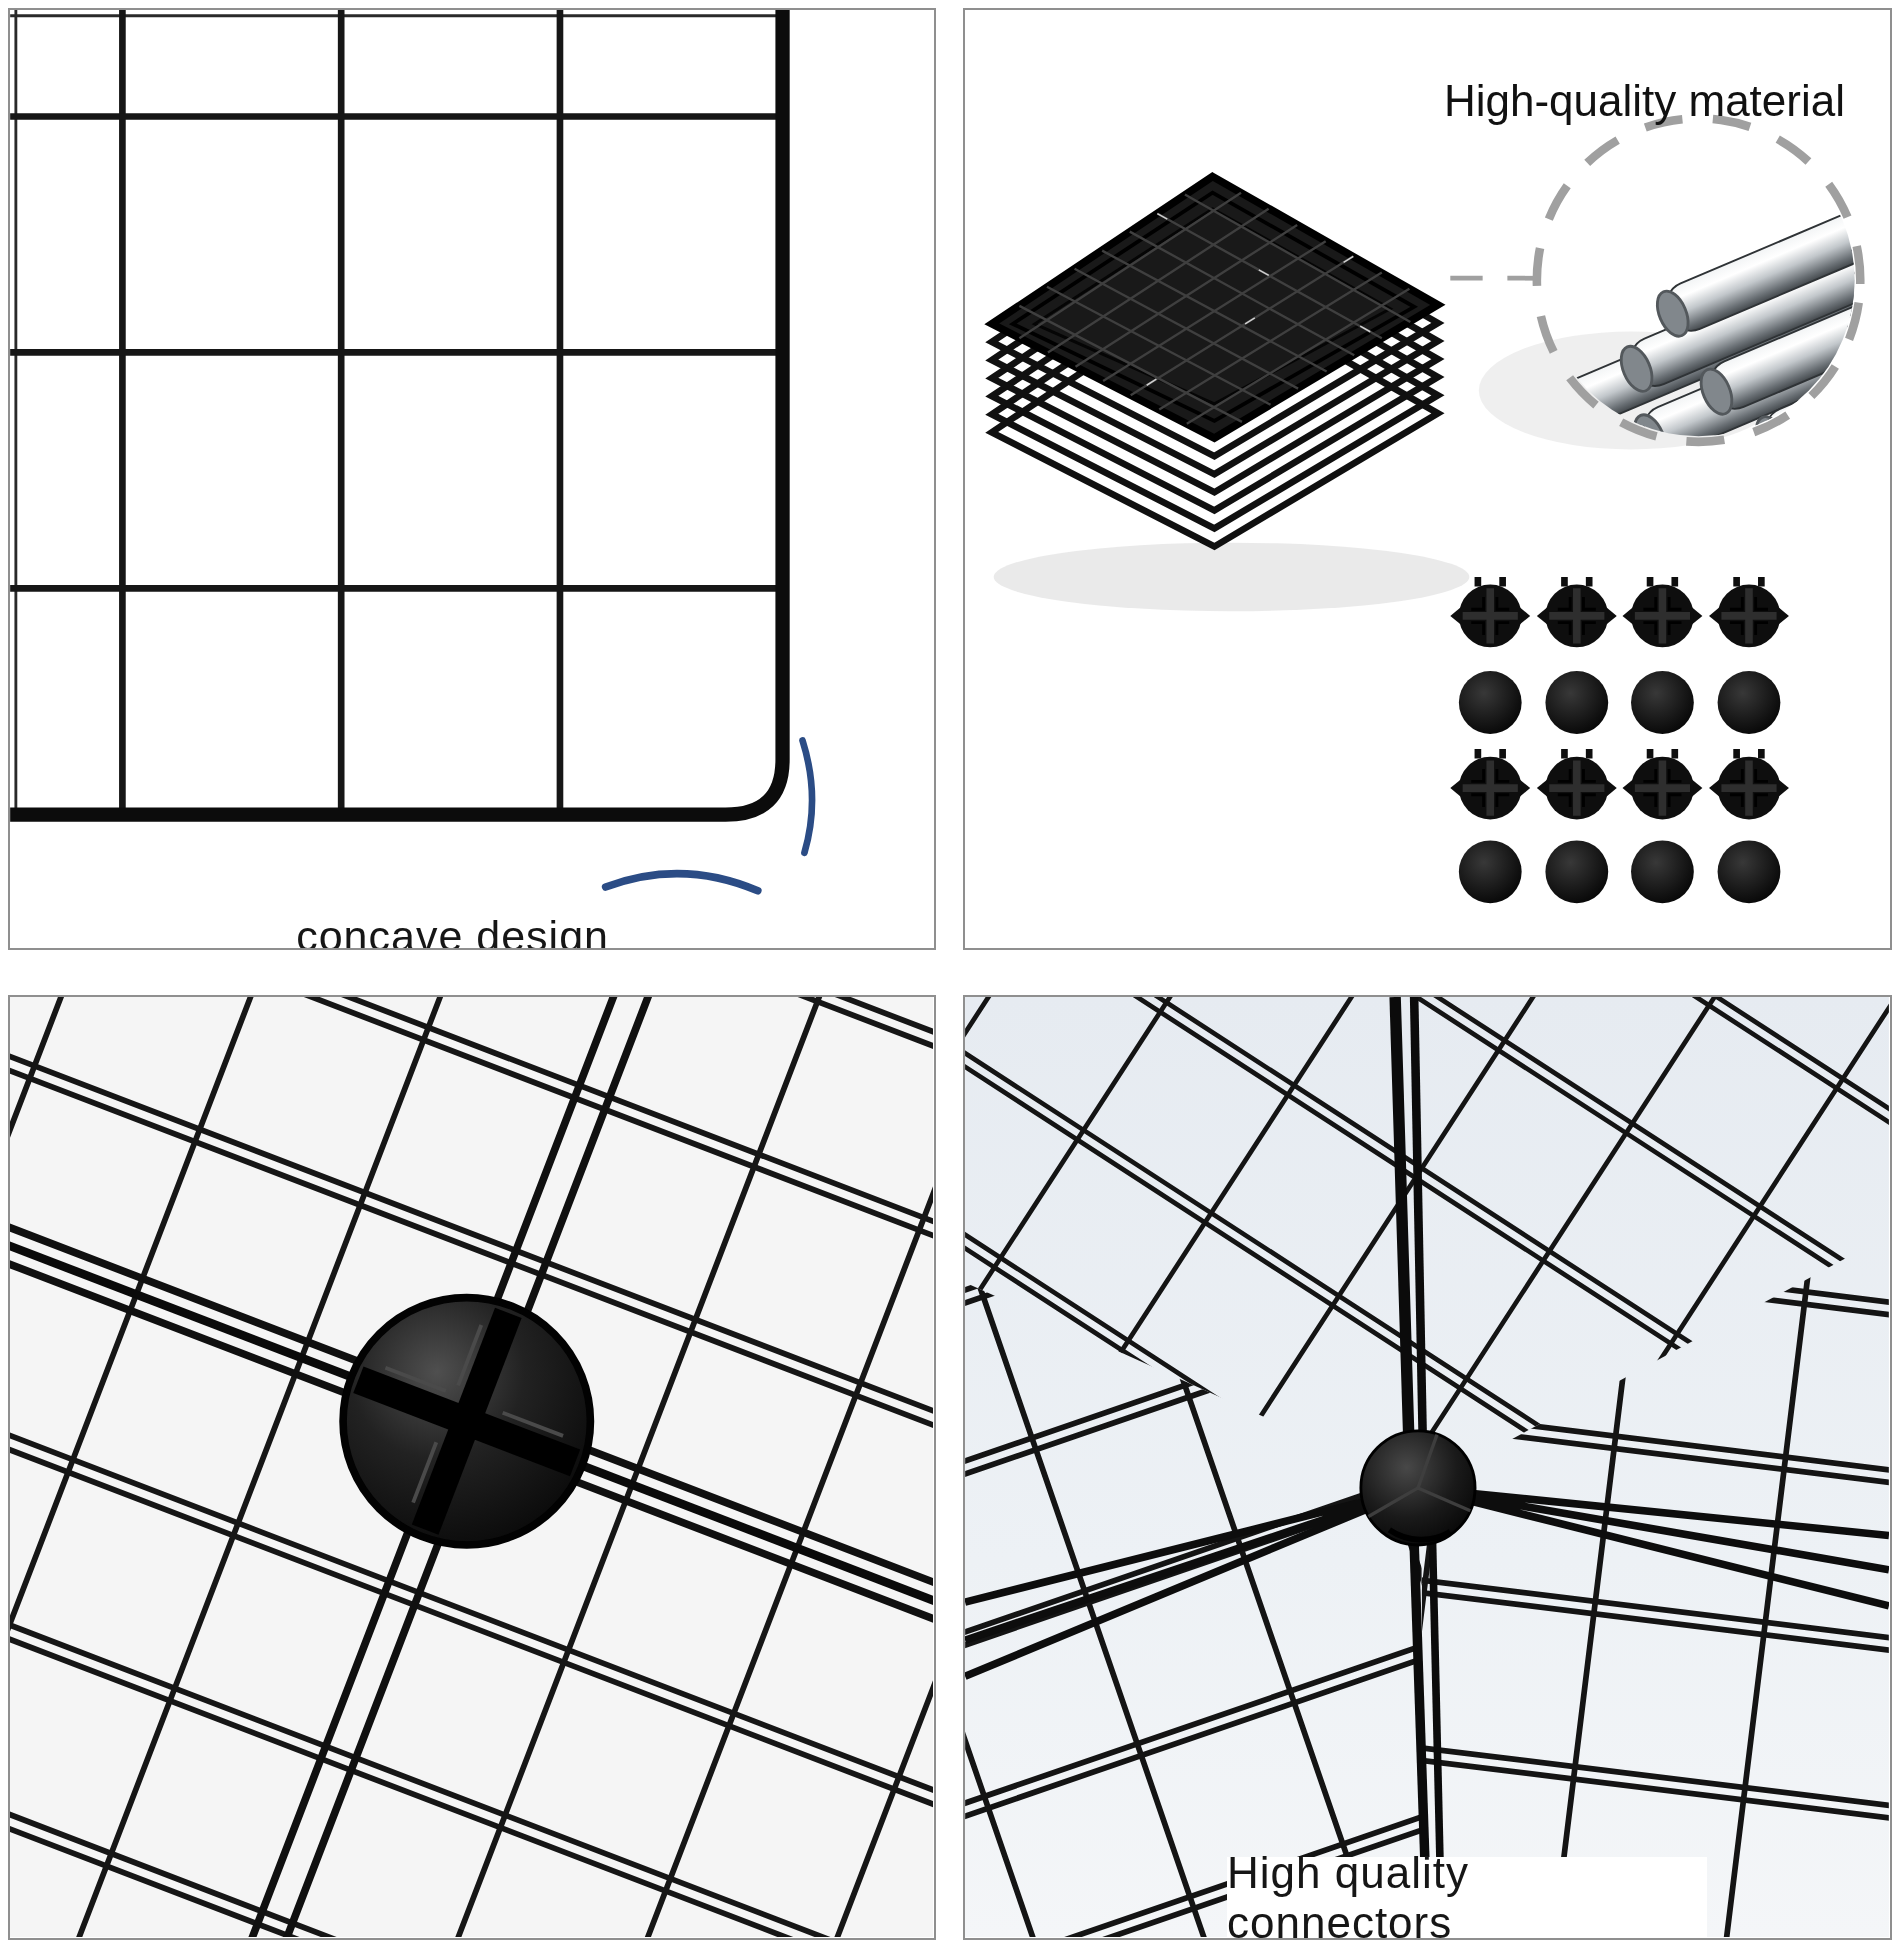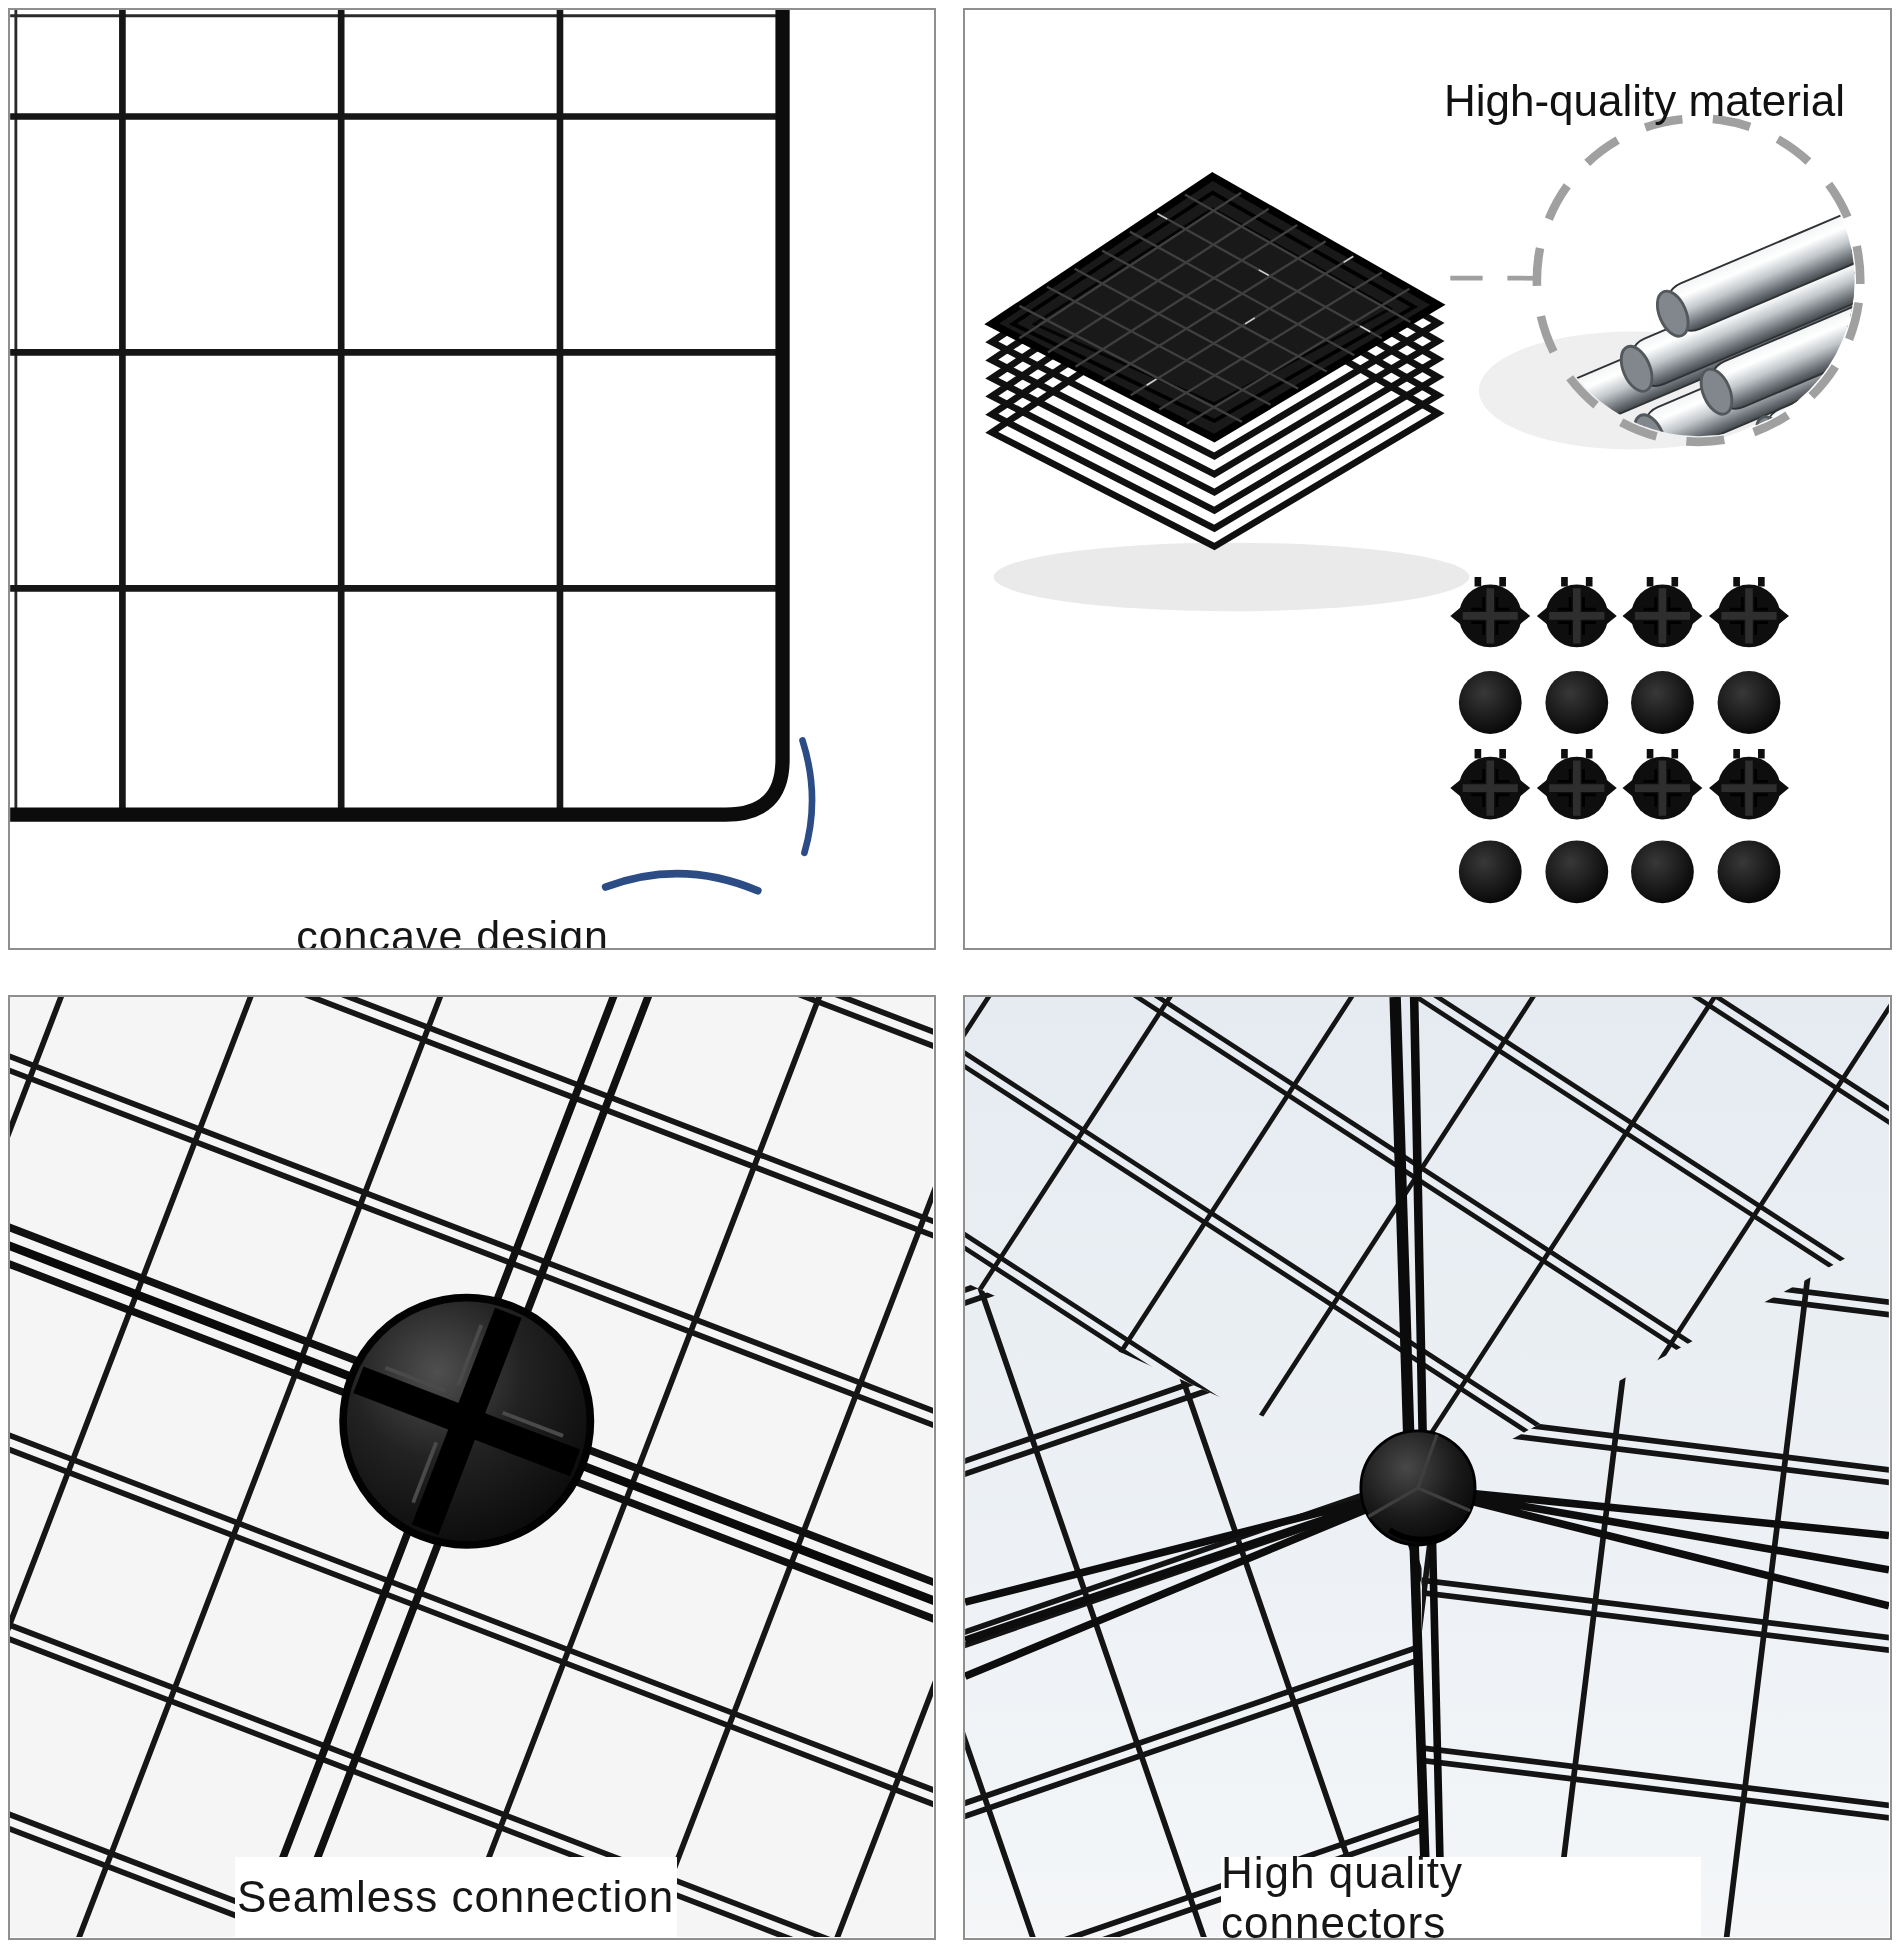--- a/index.html
+++ b/index.html
@@ -10,21 +10,21 @@
   #p1{left:7.6px;top:7.6px;width:928px;height:942px;padding-left:6px;}
   #p2{left:963px;top:7.6px;width:929px;height:942px;}
   #p3{left:7.6px;top:995px;width:928px;height:945px;}
   #p4{left:963px;top:995px;width:929px;height:945px;}
   .caption{position:absolute;color:#161616;font-size:43px;letter-spacing:1px;z-index:5;}
   #p1 .caption{left:0;right:38px;top:902px;text-align:center;}
   #p2 .title{position:absolute;top:66px;right:45px;text-align:right;font-size:44px;color:#111;z-index:5;}
   .label-strip{position:absolute;background:#ffffff;z-index:5;display:flex;align-items:center;justify-content:center;
                color:#161616;font-size:44px;letter-spacing:1px;}
   #p3 .label-strip{left:225px;top:860px;width:442px;height:80px;}
-  #p4 .label-strip{left:256px;top:860px;width:480px;height:81px;}
+  #p4 .label-strip{left:262px;top:860px;width:480px;height:81px;}
 </style>
 </head>
 <body>
 
 <div class="board">
 
   <div class="panel" id="p1">
     <svg width="923" height="936" viewBox="0 0 970 984">
 
       <path d="M6 0V846" stroke="#2a2a2a" stroke-width="3"></path>
@@ -156,23 +156,20 @@
         <circle r="130" fill="url(#domeG)"></circle>
         <g transform="rotate(21)">
           <path d="M-122 0H122" stroke="#000000" stroke-width="30"></path>
           <path d="M0 -122V122" stroke="#000000" stroke-width="30"></path>
           <path d="M-100 -22H-32M32 -22H100" stroke="#4a4a4a" stroke-width="4"></path>
           <path d="M-22 -100V-32M-22 32V100" stroke="#4a4a4a" stroke-width="4"></path>
         </g>
         <circle r="130" fill="none" stroke="#020202" stroke-width="8"></circle>
       </g>
     </svg>
-    <div class="label-strip">
-      <span>Seamless connection</span>
-    </div>
   </div>
 
   <div class="panel" id="p4">
     <svg width="924" height="940" viewBox="0 0 971 988">
       <defs>
         <linearGradient id="skyG" x1="0" y1="0" x2="0" y2="1">
           <stop offset="0" stop-color="#e6ebf1"></stop>
           <stop offset="0.6" stop-color="#edf1f5"></stop>
           <stop offset="1" stop-color="#f4f6f8"></stop>
         </linearGradient>

